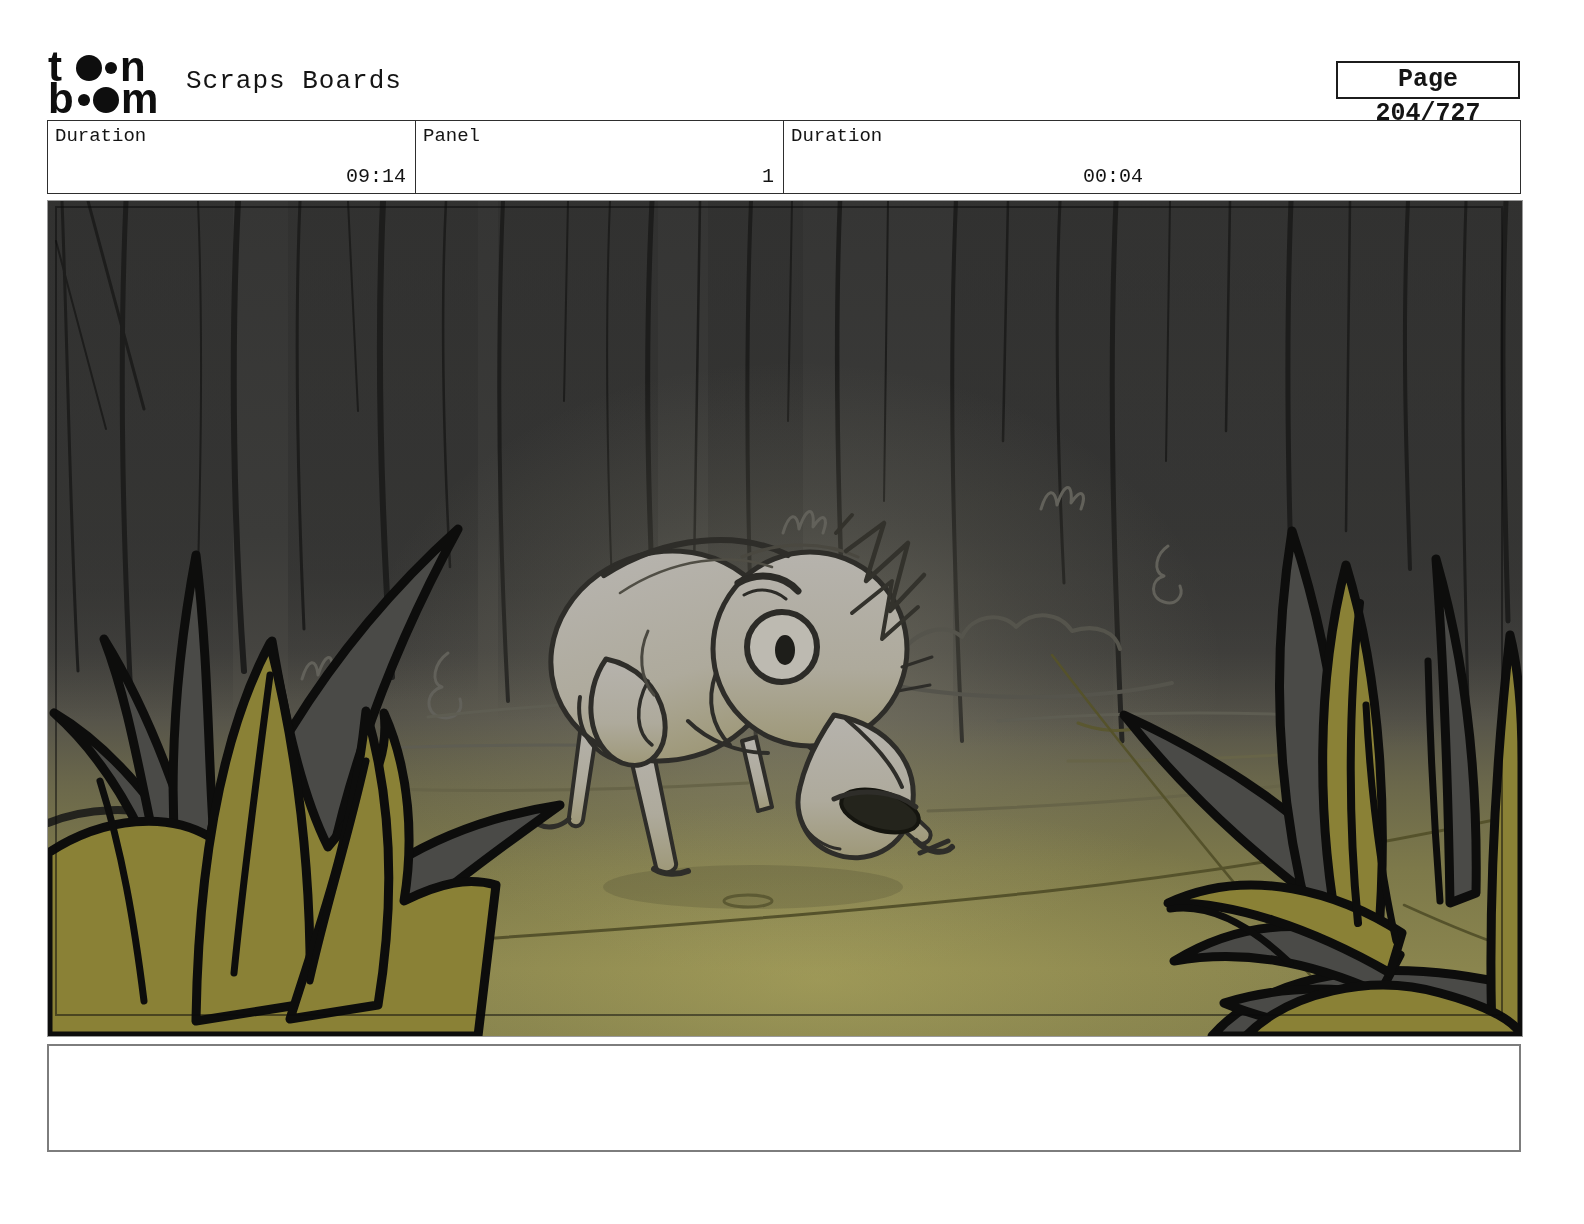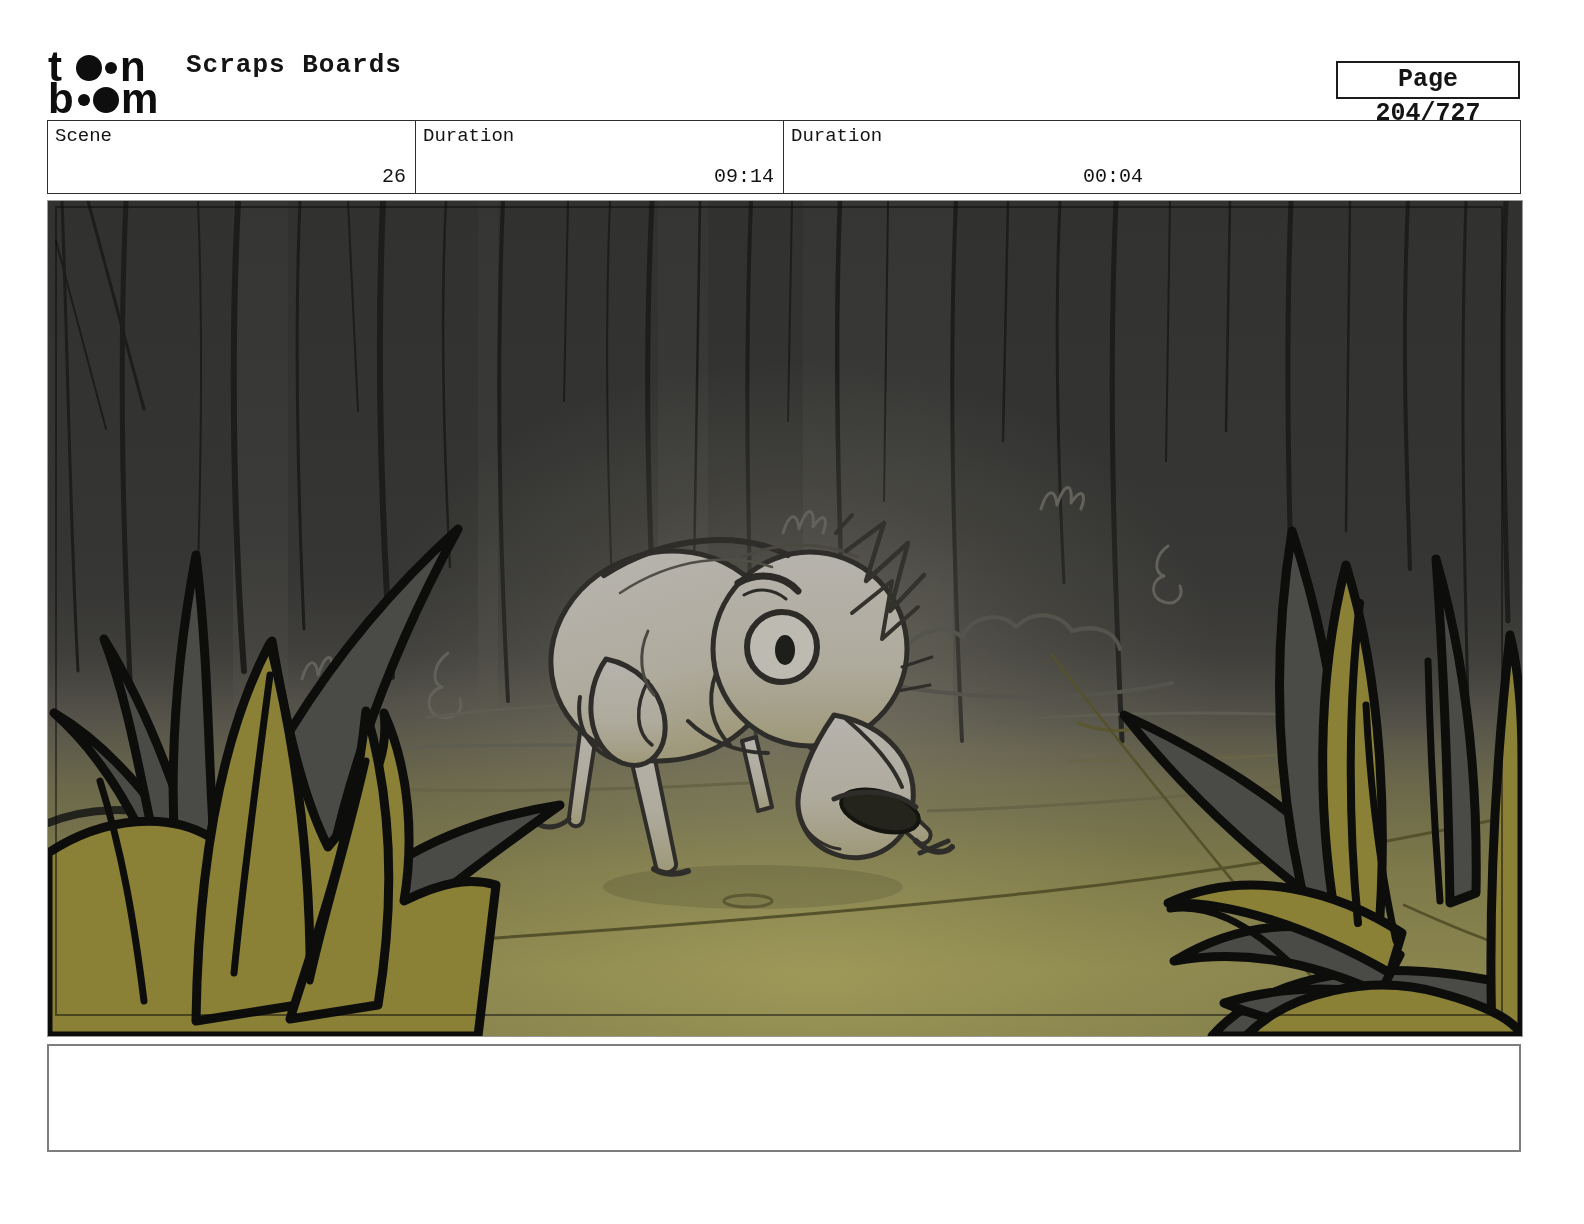--- a/index.html
+++ b/index.html
@@ -1,21 +1,21 @@
 <!DOCTYPE html>
 <html><head>
 <meta charset="utf-8">
 <style>
   html,body{margin:0;padding:0;background:#ffffff;}
   .page{position:relative;width:1584px;height:1224px;background:#ffffff;overflow:hidden;
         font-family:"Liberation Mono","DejaVu Sans Mono",monospace;color:#141414;}
   
   .logo{position:absolute;left:48px;top:50px;width:130px;height:66px;}
-  .doc-title{position:absolute;left:186px;top:48px;height:34px;line-height:34px;
-             font-size:26px;font-weight:bold;letter-spacing:1px;}
+  .doc-title{position:absolute;left:186px;top:64px;height:34px;line-height:34px;
+             font-size:26px;font-weight:normal;letter-spacing:1px;}
   .page-box{position:absolute;left:1336px;top:61px;width:184px;height:38px;
             border:2px solid #1c1c1c;box-sizing:border-box;text-align:center;
             line-height:34px;font-size:25px;font-weight:bold;background:#fff;}
   
   .info-table{position:absolute;left:47px;top:120px;width:1474px;height:74px;
               box-sizing:border-box;border:1px solid #2e2e2e;display:grid;
               grid-template-columns:1fr 1fr 1fr 1fr;background:#fff;}
   .info-cell{position:relative;border-right:1px solid #2e2e2e;box-sizing:border-box;}
   .info-cell:last-child{border-right:none;}
   .info-label{position:absolute;left:7px;top:4px;font-size:19px;}
@@ -46,26 +46,26 @@
         <circle cx="58" cy="50" r="13"></circle>
         <text x="73" y="63">m</text>
       </g>
     </svg>
   </div>
   <div class="doc-title">Scraps Boards</div>
   <div class="page-box">Page 204/727</div>
 
   <div class="info-table">
     <div class="info-cell">
-      <span class="info-label">Scene</span>
-      <span class="info-value">26</span>
+      <span class="info-label">Duration</span>
+      <span class="info-value">09:14</span>
     </div>
     <div class="info-cell">
-      <span class="info-label">Duration</span>
-      <span class="info-value">09:14</span>
+      <span class="info-label">Panel</span>
+      <span class="info-value">1</span>
     </div>
     <div class="info-cell">
       <span class="info-label">Duration</span>
       <span class="info-value">00:04</span>
     </div>
   </div>
 
   <div class="panel">
     <svg width="1474" height="835" viewBox="0 0 1474 835">
       <defs>

